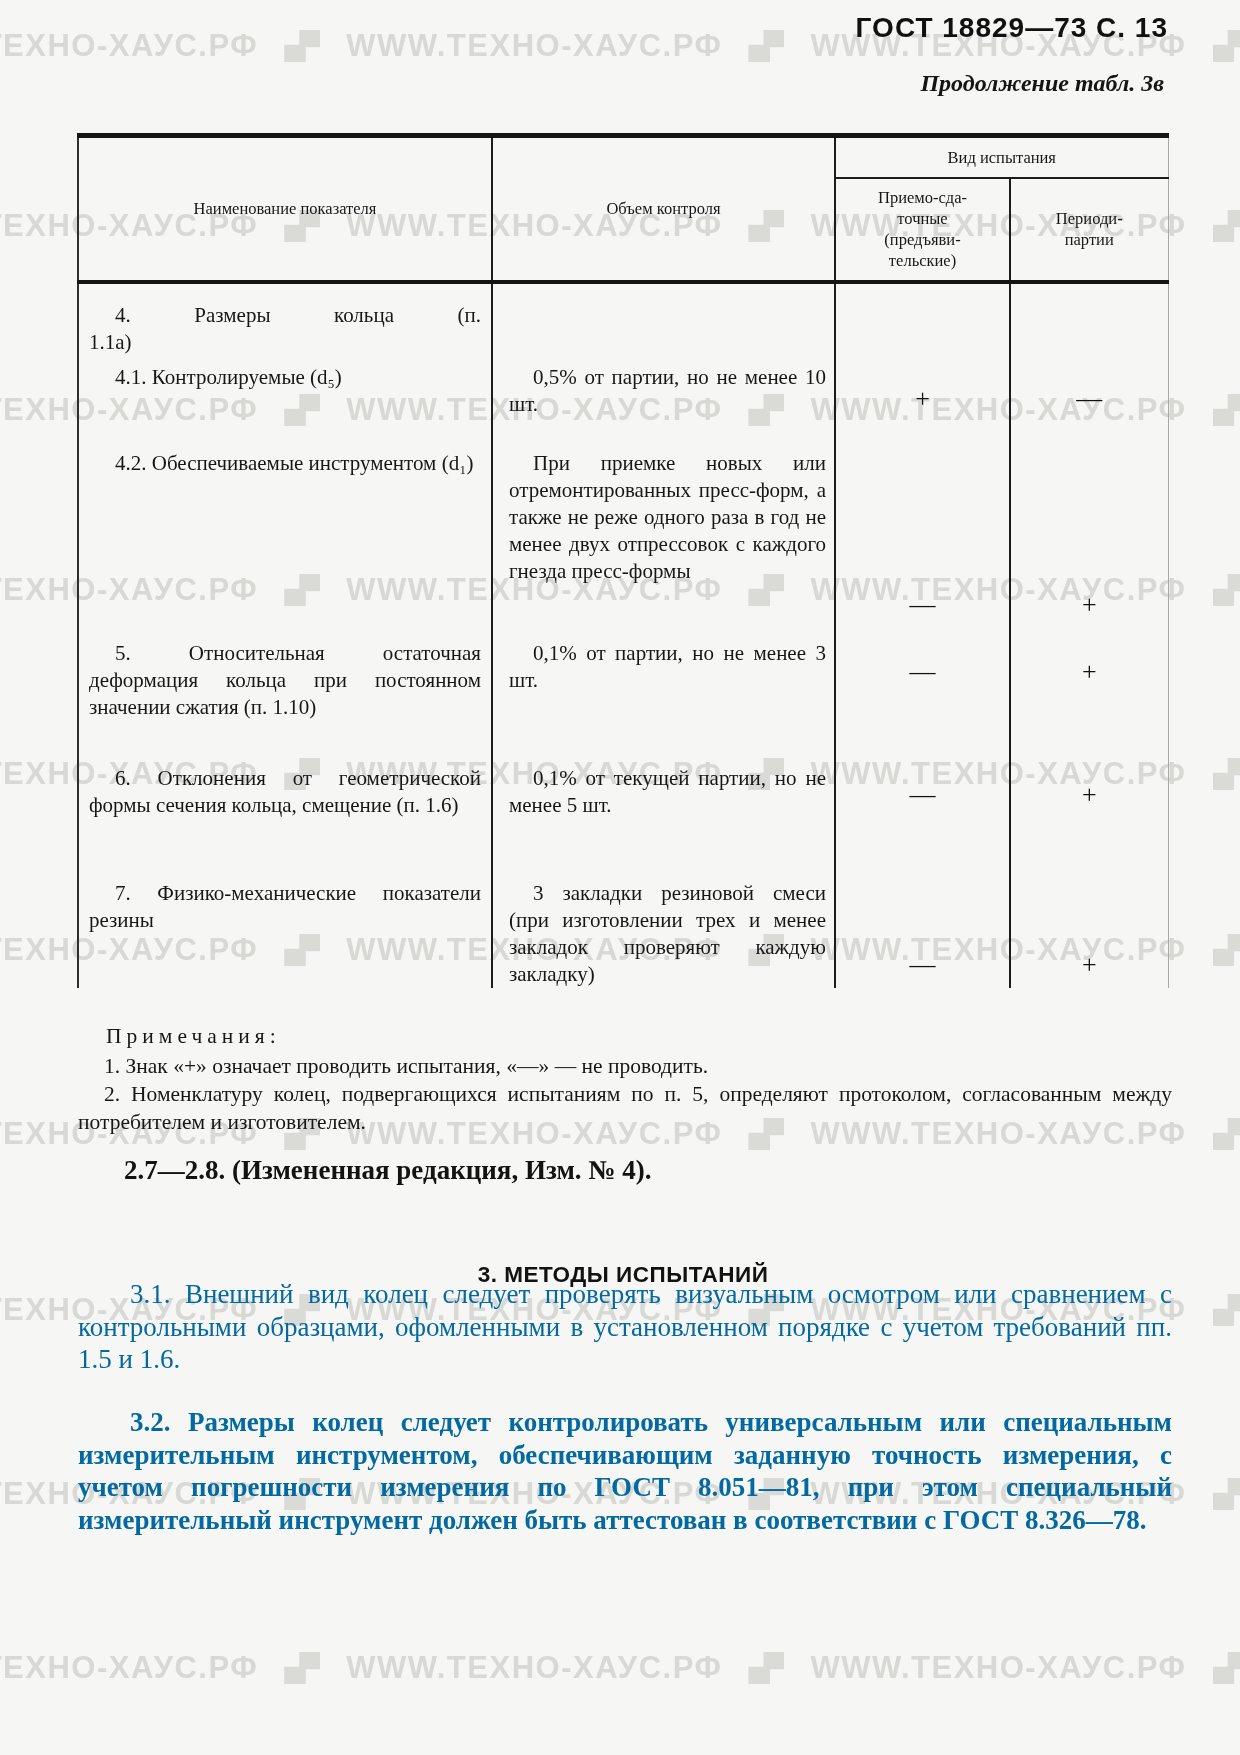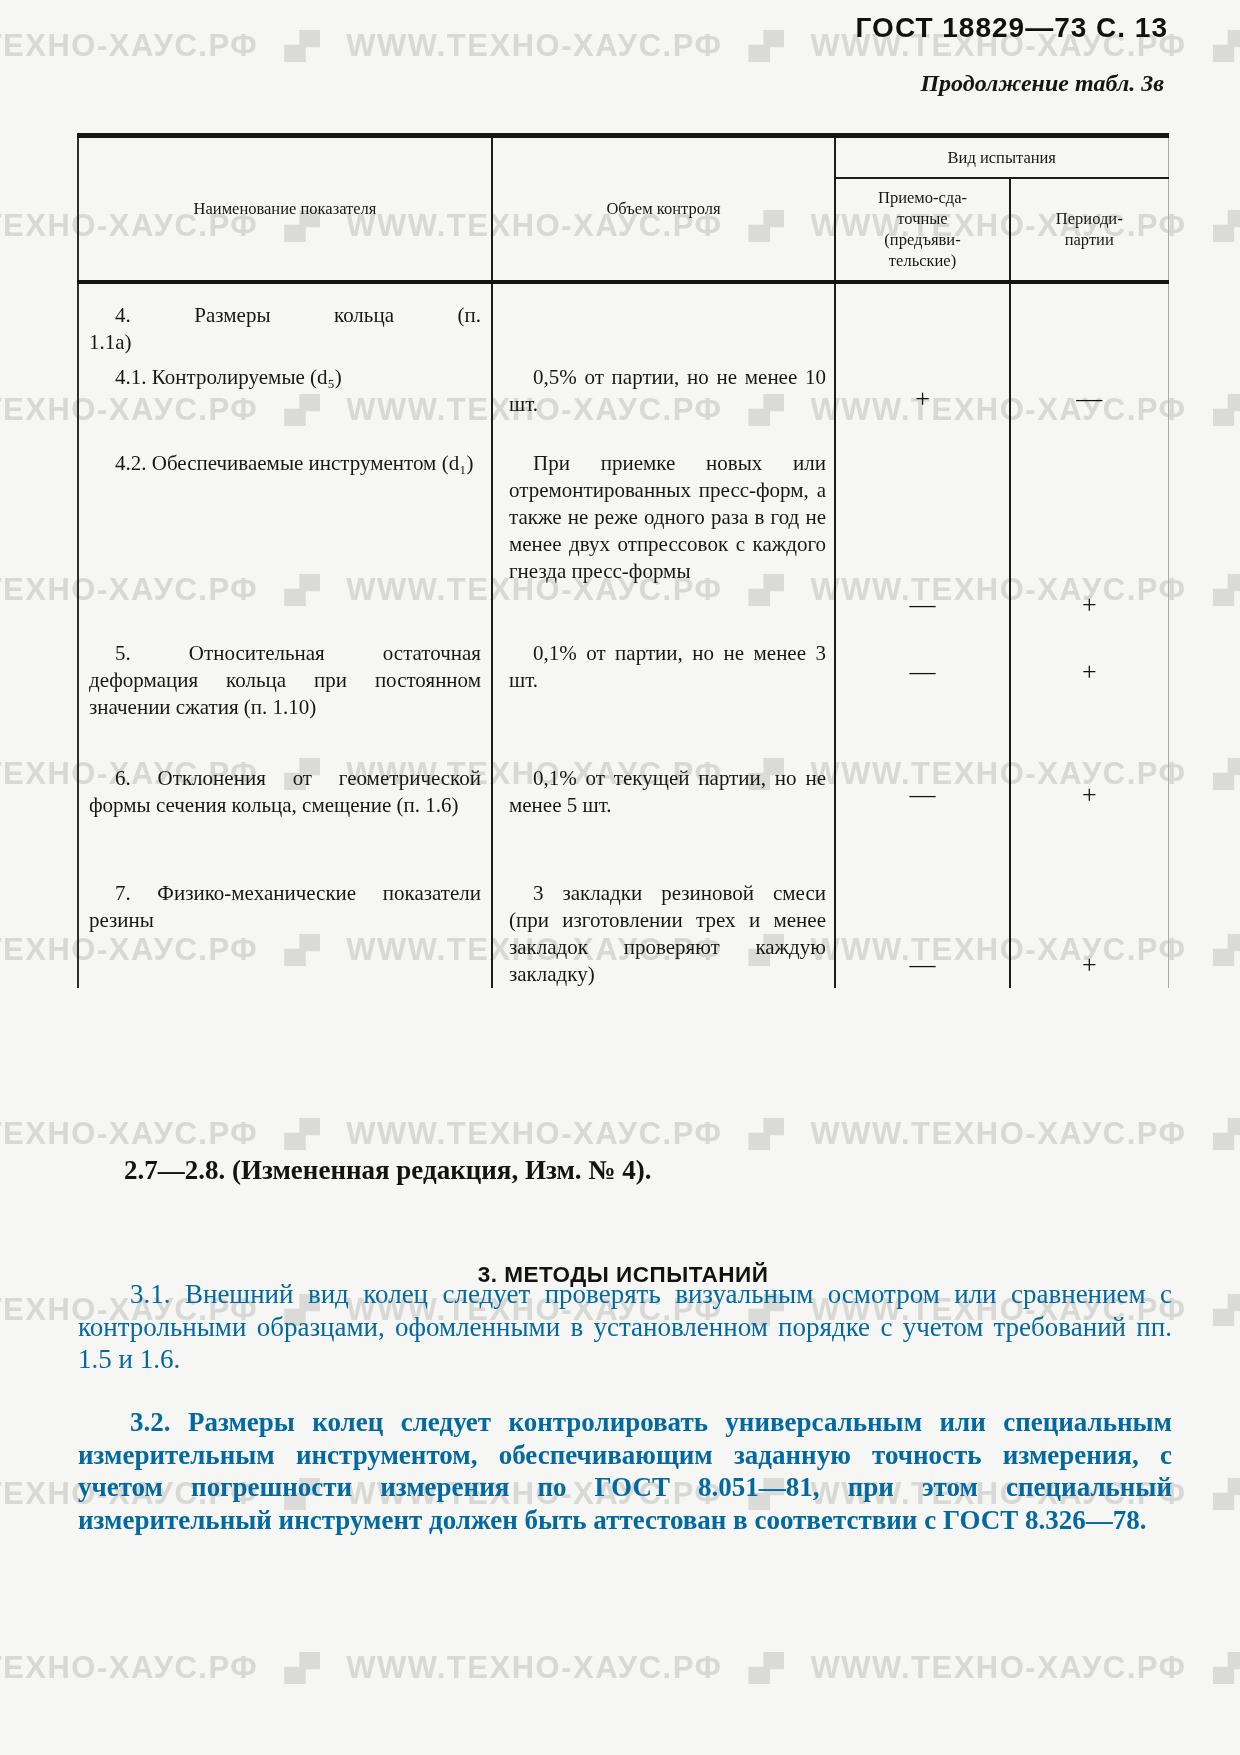--- a/index.html
+++ b/index.html
@@ -263,20 +263,25 @@
         </tr>
         <tr class="r7">
           <td class="c-name b-r">7. Физико-механические показатели резины</td>
           <td class="c-vol b-r">3 закладки резиновой смеси (при изготовлении трех и менее закладок проверяют каждую закладку)</td>
           <td class="mark b-r v-bot10">—</td>
           <td class="mark v-bot10">+</td>
         </tr>
       </tbody>
     </table>
 
+    <div class="notes">
+      <p class="notes-title">Примечания:</p>
+      <p class="note-item">1. Знак «+» означает проводить испытания, «—» — не проводить.</p>
+      <p class="note-item">2. Номенклатуру колец, подвергающихся испытаниям по п. 5, определяют протоколом, согласованным между потребителем и изготовителем.</p>
+    </div>
 
     <div class="amendment">2.7—2.8. (Измененная редакция, Изм. № 4).</div>
 
     <div class="sec-heading">3. МЕТОДЫ ИСПЫТАНИЙ</div>
 
     <p class="para para-31">3.1. Внешний вид колец следует проверять визуальным осмотром или сравнением с контрольными образцами, офомленными в установленном порядке с учетом требований пп. 1.5 и 1.6.</p>
     <p class="para para-32">3.2. Размеры колец следует контролировать универсальным или специальным измерительным инструментом, обеспечивающим заданную точность измерения, с учетом погрешности измерения по ГОСТ 8.051—81, при этом специальный измерительный инструмент должен быть аттестован в соответствии с ГОСТ 8.326—78.</p>
 
   </div>
 </div>

